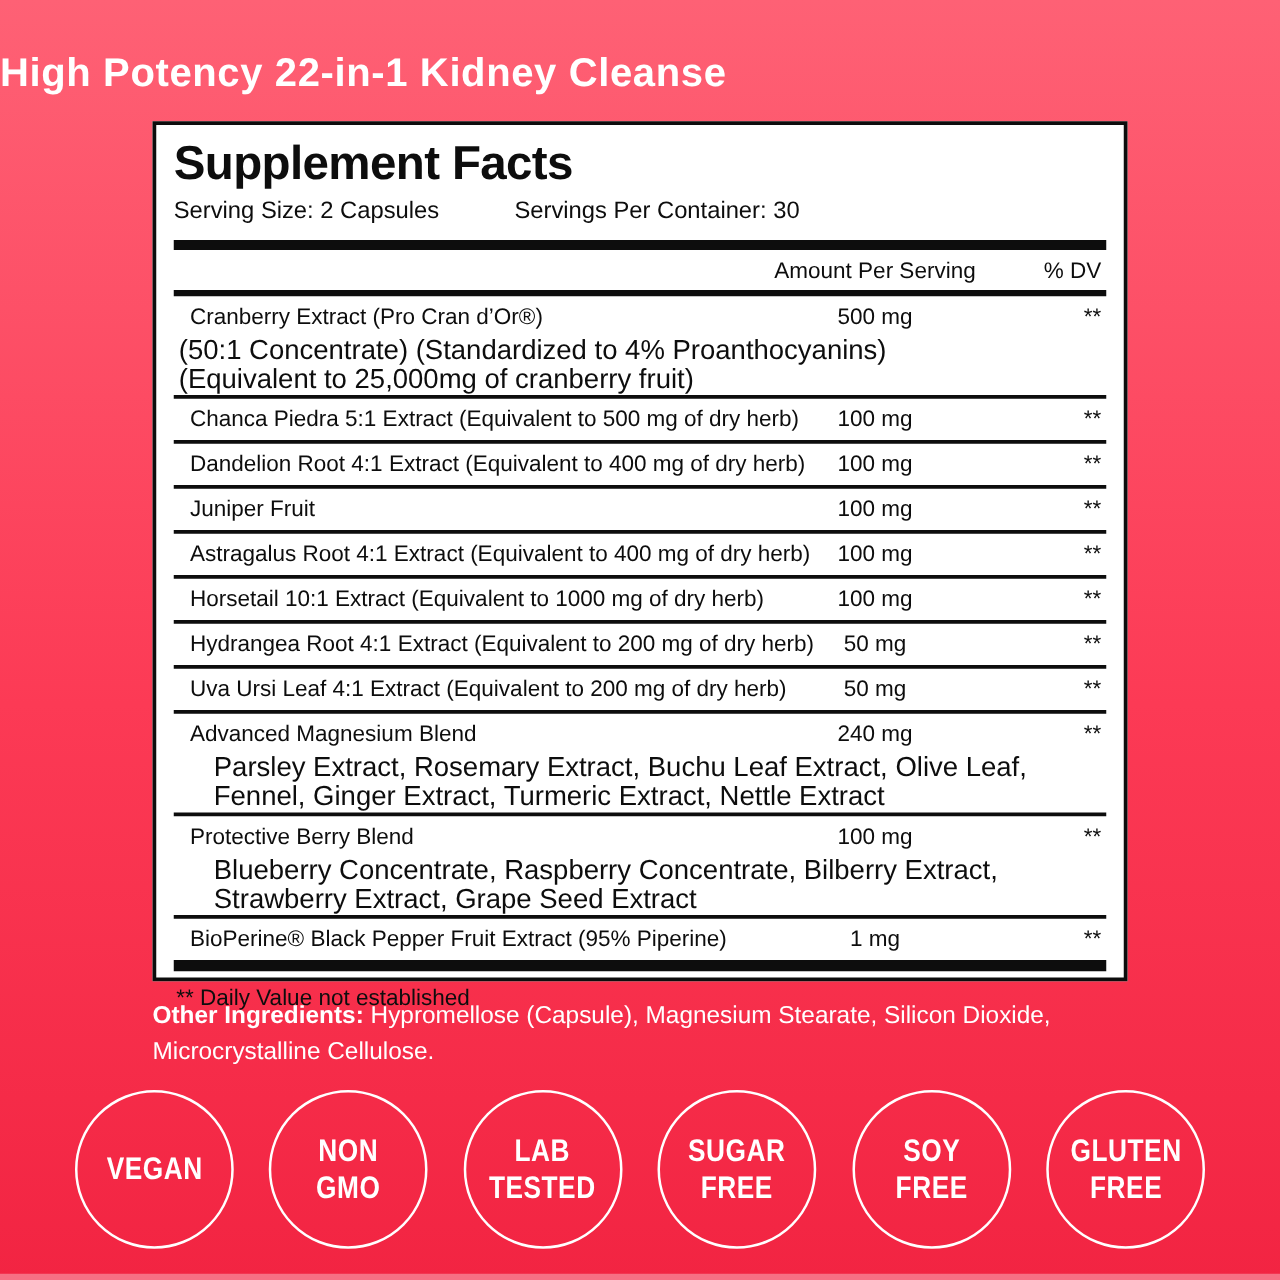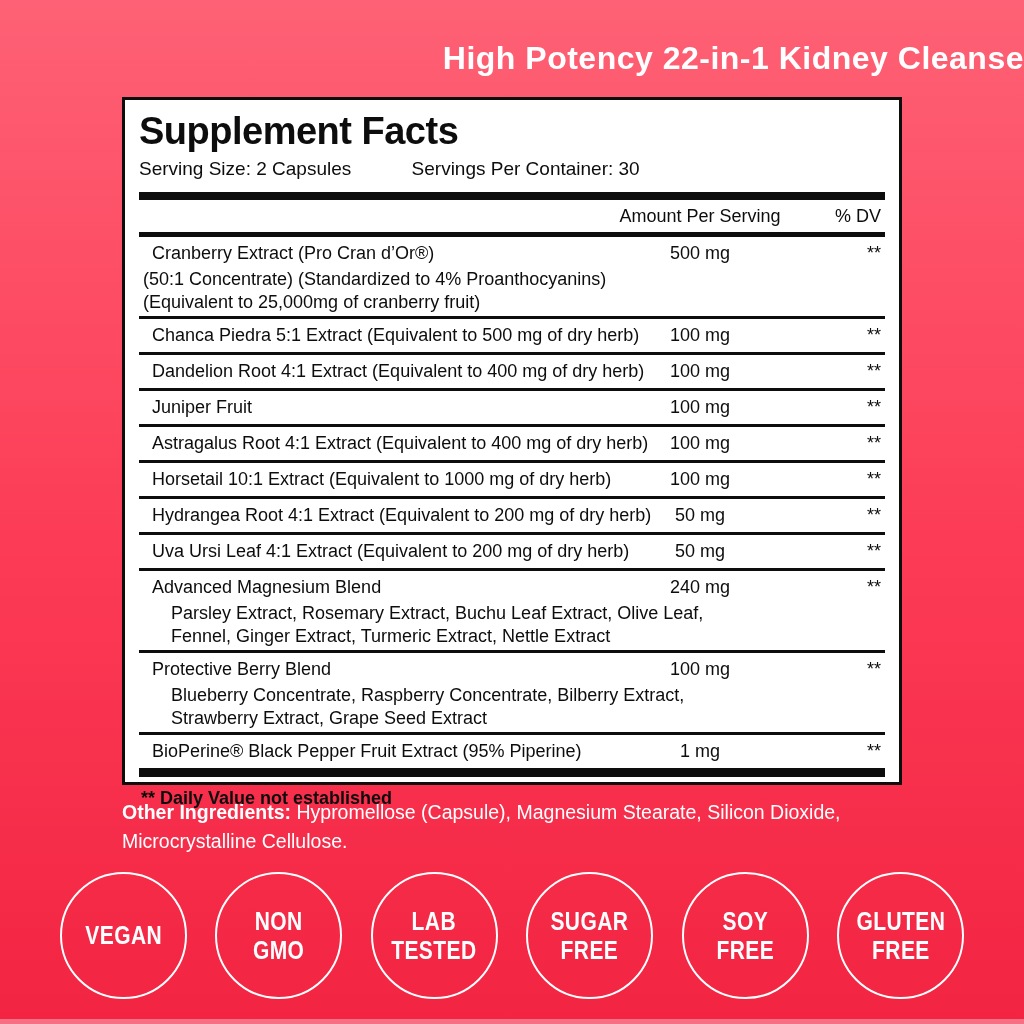--- a/index.html
+++ b/index.html
@@ -4,42 +4,42 @@
 <style>
   :root{
     --bg-top:#fe6175; --bg-mid:#fc3a55; --bg-bottom:#f22442;
     --panel-bg:#ffffff; --ink:#0d0d0d; --white:#ffffff;
   }
   *{margin:0;padding:0;box-sizing:border-box;}
   html,body{width:1024px;height:1024px;overflow:hidden;}
   body{font-family:"Liberation Sans",sans-serif;}
   .stage{position:relative;width:1024px;height:1024px;
     background:linear-gradient(180deg,var(--bg-top) 0%,var(--bg-mid) 55%,var(--bg-bottom) 100%);}
-  .product-title{position:absolute;top:40px;left:0;width:100%;text-align:right;
+  .product-title{position:absolute;top:40px;left:0;width:100%;text-align:left;
     color:var(--white);font-size:32px;font-weight:bold;letter-spacing:.5px;}
   .panel{position:absolute;left:122px;top:97px;width:780px;height:688px;
     background:var(--panel-bg);border:3px solid var(--ink);padding:10px 14px 0 14px;color:var(--ink);}
   .sf-title{font-size:38px;font-weight:bold;letter-spacing:-.5px;line-height:42px;}
   .serving{font-size:19px;line-height:30px;margin-top:2px;}
   .serving .spc{margin-left:55px;}
   .bar{background:var(--ink);width:100%;}
   .bar.b1{height:8px;margin-top:8px;}
   .bar.b2{height:5px;}
   .bar.b3{height:9px;}
   .hdr{display:flex;align-items:center;height:32px;font-size:18px;}
   .c-name{flex:1;min-width:0;}
   .c-amt{width:170px;text-align:center;white-space:nowrap;}
   .c-dv{width:100px;text-align:right;padding-right:4px;white-space:nowrap;}
   .row{border-bottom:3px solid var(--ink);padding:1px 0 2px 0;}
   #rows .row:last-child{border-bottom:none;}
   .row .main{display:flex;align-items:center;font-size:18px;line-height:30px;}
   .row .main .c-name{padding-left:13px;white-space:nowrap;}
-  .sub{font-size:18px;line-height:23px;padding-left:32px;}
+  .sub{font-size:22px;line-height:23px;padding-left:32px;}
   .sub.flush{padding-left:4px;}
-  .footnote{font-size:18px;line-height:26px;margin-top:8px;padding-left:2px;font-weight:bold;}
+  .footnote{font-size:18px;line-height:26px;margin-top:8px;padding-left:2px;}
   .other{position:absolute;left:122px;top:798px;width:790px;color:var(--white);
     font-size:19.5px;line-height:29px;}
   .other b{font-weight:bold;}
   .badges{position:absolute;left:60px;top:872px;width:904px;display:flex;justify-content:space-between;}
   .badge{width:127px;height:127px;border:2.5px solid var(--white);border-radius:50%;
     display:flex;align-items:center;justify-content:center;flex-direction:column;}
   .badge-text{color:var(--white);font-weight:bold;font-size:25px;line-height:29px;
     text-align:center;transform:scaleX(.84);letter-spacing:.5px;white-space:nowrap;}
   .bottom-strip{position:absolute;left:0;bottom:0;width:100%;height:5px;
     background:rgba(255,255,255,.35);}

